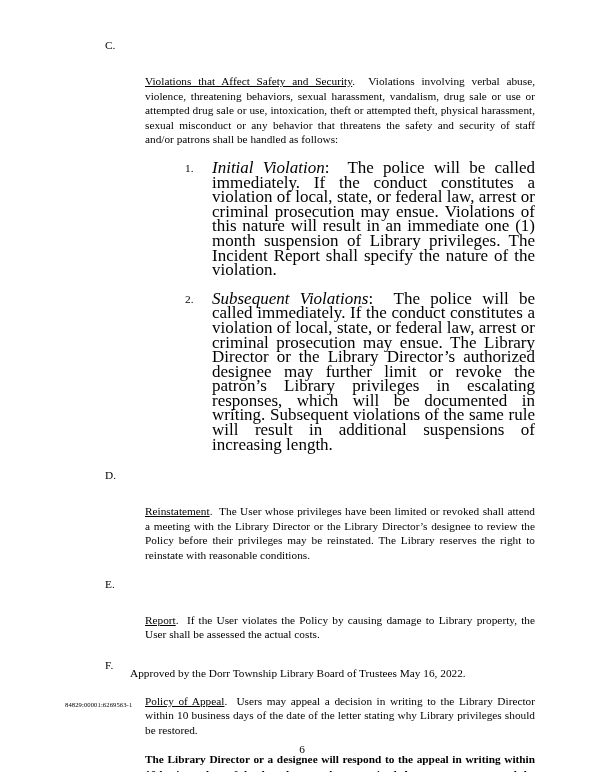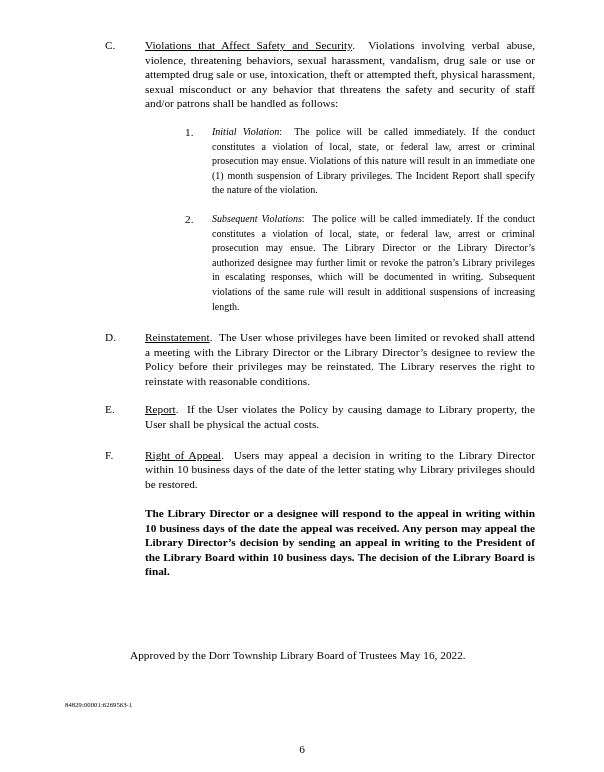--- a/index.html
+++ b/index.html
@@ -44,20 +44,21 @@
     font-size: 11.3px;
     line-height: 14.6px;
   }
   .clause-body {
     flex: 1 1 auto;
     font-size: 11.3px;
     line-height: 14.6px;
     text-align: justify;
     text-justify: inter-word;
     hyphens: none;
+    margin-top: 36px;
   }
   .clause-body p {
     margin: 0;
   }
   .clause-body p + p {
     margin-top: 14.6px;
     font-weight: bold;
   }
 
   
@@ -74,34 +75,34 @@
     margin-bottom: 0;
   }
   .subitem-label {
     width: 27px;
     flex: 0 0 27px;
     font-size: 11.3px;
     line-height: 14.6px;
   }
   .subitem-body {
     flex: 1 1 auto;
-    font-size: 10px;
+    font-size: 17px;
     line-height: 14.6px;
     text-align: justify;
     text-justify: inter-word;
   }
 
   .u { text-decoration: underline; }
   .i { font-style: italic; }
 
   
   .approval {
     position: absolute;
     left: 130px;
-    top: 648px;
+    top: 666px;
     font-size: 11.3px;
     line-height: 14.6px;
   }
   .docref {
     position: absolute;
     left: 65px;
     top: 700px;
     font-size: 6.6px;
     line-height: 9px;
     letter-spacing: 0.1px;
@@ -144,28 +145,28 @@
     <div class="clause" style="margin-top:16px;">
       <div class="clause-label">D.</div>
       <div class="clause-body">
         <p><span class="u">Reinstatement</span><span>.</span>&nbsp; <span>The User whose privileges have been limited or revoked shall attend a meeting with the Library Director or the Library Director’s designee to review the Policy before their privileges may be reinstated.  The Library reserves the right to reinstate with reasonable conditions.</span></p>
       </div>
     </div>
 
     <div class="clause" style="margin-top:9px;">
       <div class="clause-label">E.</div>
       <div class="clause-body">
-        <p><span class="u">Report</span><span>.</span>&nbsp; <span>If the User violates the Policy by causing damage to Library property, the User shall be physical the actual costs.</span></p>
+        <p><span class="u">Report</span><span>.</span>&nbsp; <span>If the User violates the Policy by causing damage to Library property, the User shall be assessed the actual costs.</span></p>
       </div>
     </div>
 
     <div class="clause" style="margin-top:16px;">
       <div class="clause-label">F.</div>
       <div class="clause-body">
-        <p><span class="u">Right of Appeal</span><span>.</span>&nbsp; <span>Users may appeal a decision in writing to the Library Director within 10 business days of the date of the letter stating why Library privileges should be restored.</span></p>
+        <p><span class="u">Policy of Appeal</span><span>.</span>&nbsp; <span>Users may appeal a decision in writing to the Library Director within 10 business days of the date of the letter stating why Library privileges should be restored.</span></p>
         <p>The Library Director or a designee will respond to the appeal in writing within 10 business days of the date the appeal was received.  Any person may appeal the Library Director’s decision by sending an appeal in writing to the President of the Library Board within 10 business days.  The decision of the Library Board is final.</p>
       </div>
     </div>
 
   </div>
 
   <div class="approval">Approved by the Dorr Township Library Board of Trustees May 16, 2022.</div>
 
   <div class="docref">84829:00001:6269563-1</div>
 

